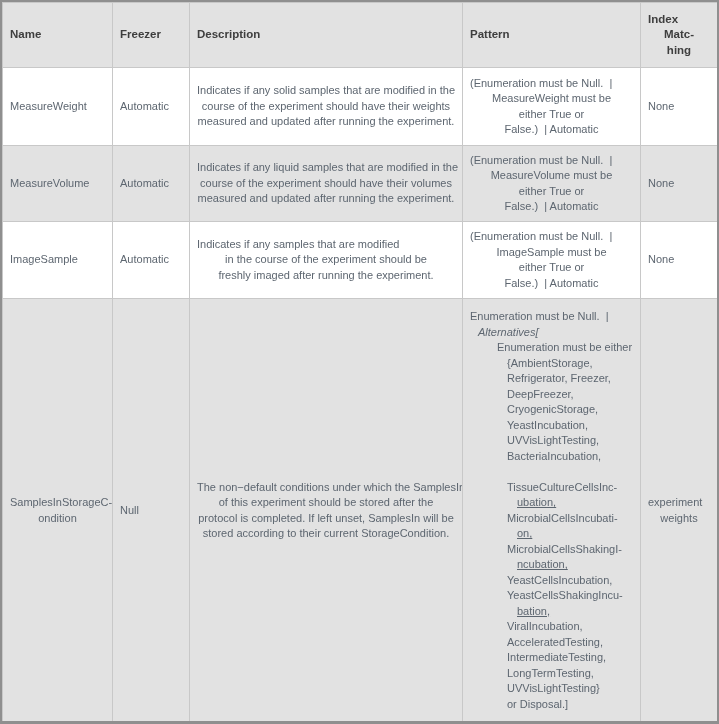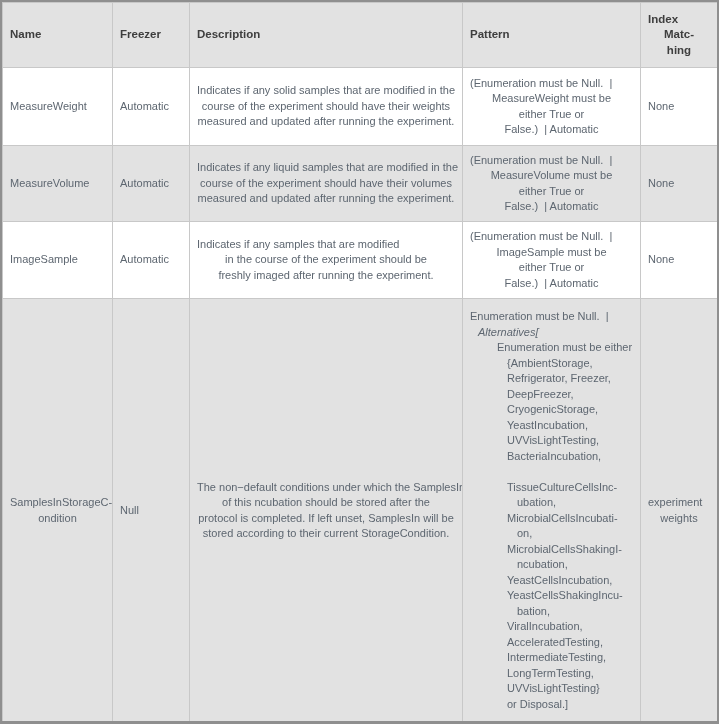--- a/index.html
+++ b/index.html
@@ -54,21 +54,21 @@
 
   .line {
     white-space: pre;
     line-height: 15.5px;
     text-align: left;
   }
   .line.c { text-align: center; }
   .line.i1 { padding-left: 8px; font-style: italic; }
   .line.i2 { padding-left: 27px; }
   .line.i3 { padding-left: 37px; }
-  .line.i4 { padding-left: 47px; }
+  .line.i4 { padding-left: 47px; text-decoration: underline; }
 
   td.cell-pattern-tall { vertical-align: middle; }
 </style>
 </head>
 <body>
 
 <div class="table-wrap">
   <table>
     <colgroup>
       <col style="width:110px">
@@ -168,21 +168,21 @@
       <tr class="row-shaded r4">
         <td>
             <div class="line">SamplesInStorageC-</div>
             <div class="line c">ondition</div>
           </td>
         <td>
             <div class="line">Null</div>
           </td>
         <td>
             <div class="line">The non−default conditions under which the SamplesIn</div>
-            <div class="line c">of this ncubation should be stored after the</div>
+            <div class="line c">of this experiment should be stored after the</div>
             <div class="line c">protocol is completed. If left unset, SamplesIn will be</div>
             <div class="line c">stored according to their current StorageCondition.</div>
           </td>
         <td class="cell-pattern-tall">
             <div class="line">Enumeration must be Null.  |</div>
             <div class="line i1">Alternatives[</div>
             <div class="line i2">Enumeration must be either</div>
             <div class="line i3">{AmbientStorage,</div>
             <div class="line i3">Refrigerator, Freezer,</div>
             <div class="line i3">DeepFreezer,</div>

